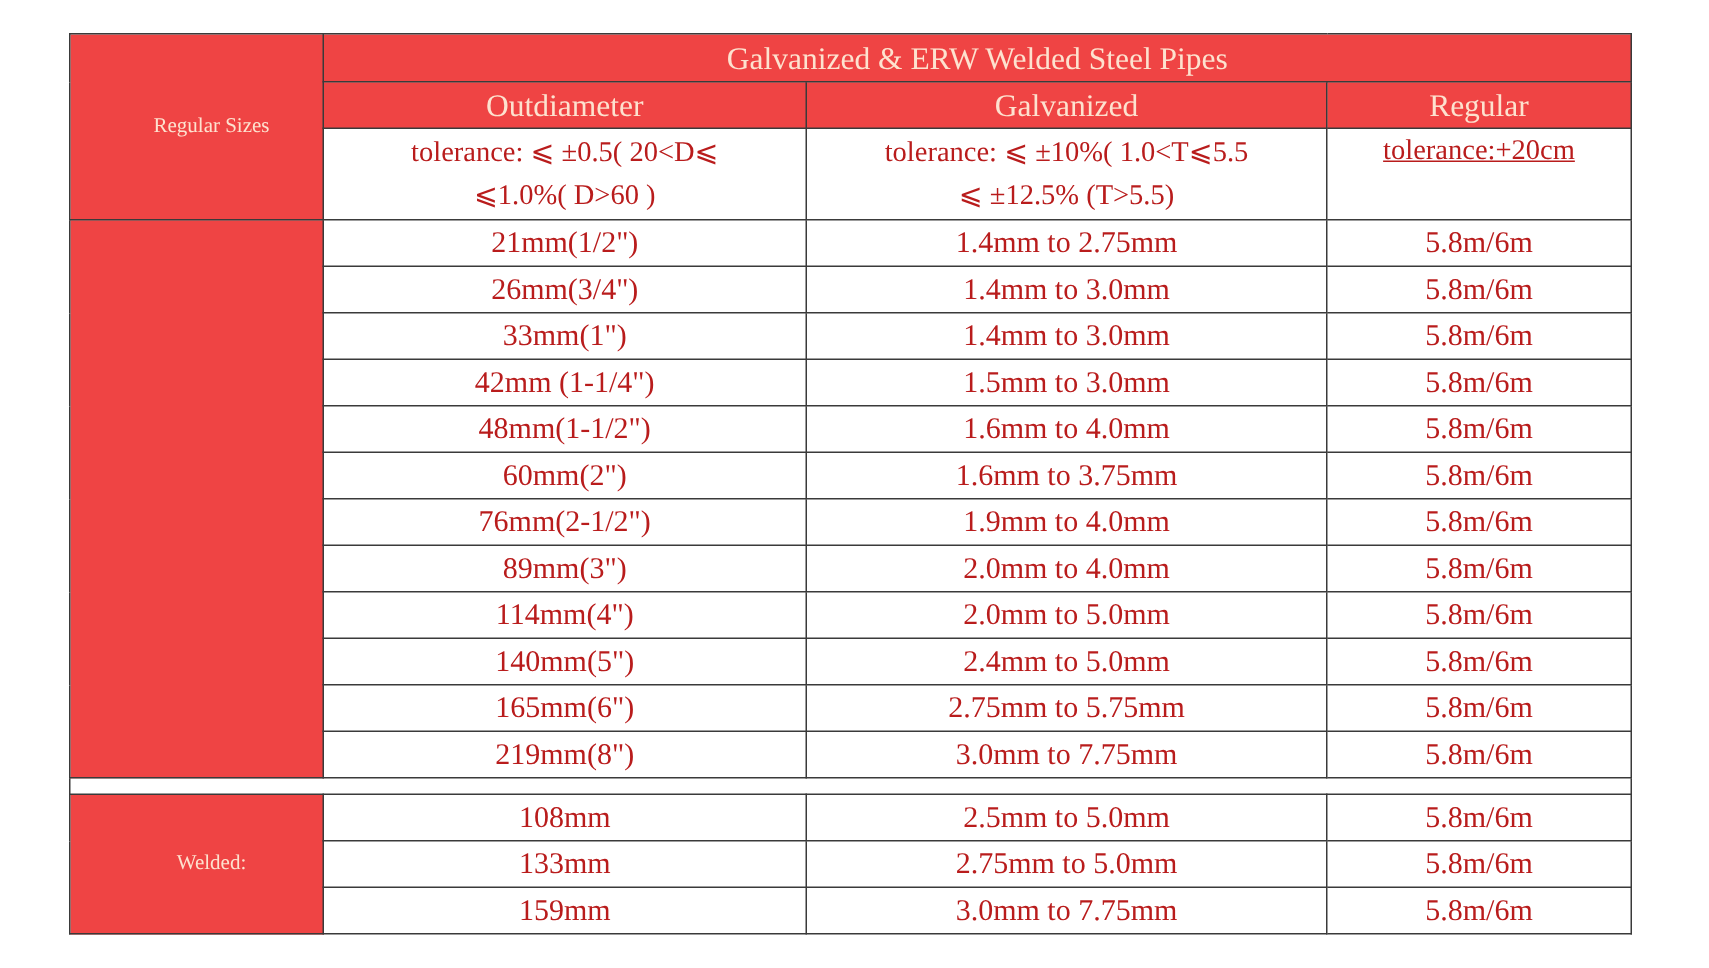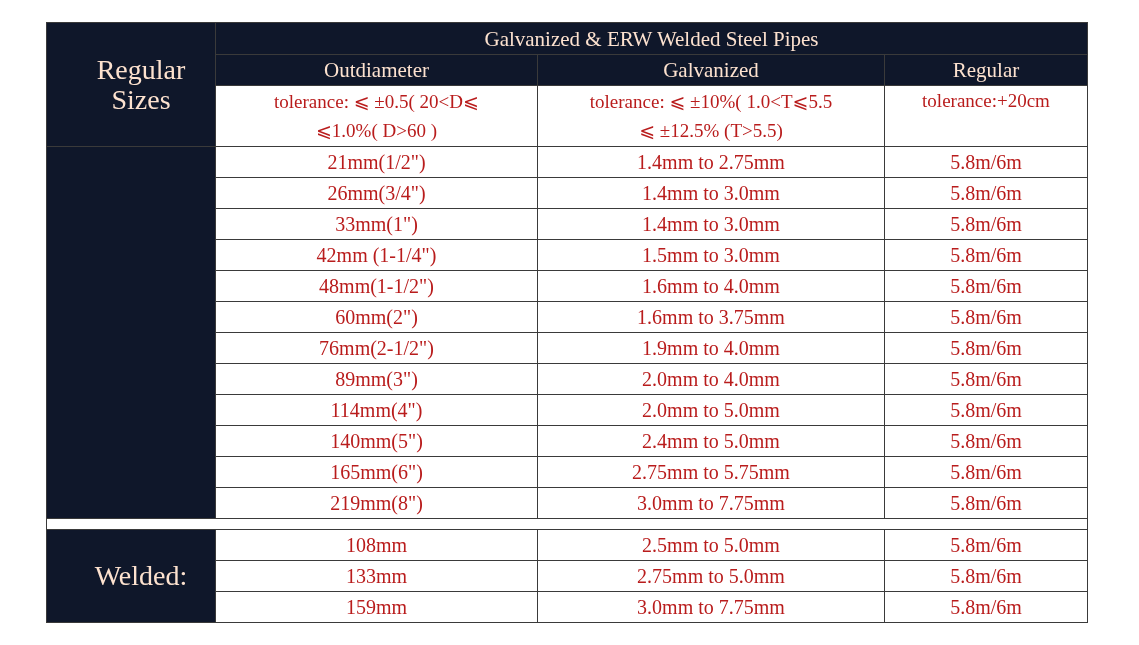--- a/index.html
+++ b/index.html
@@ -2,26 +2,26 @@
 <html><head>
   <meta charset="utf-8">
   <style>
     html, body { margin: 0; padding: 0; background: #ffffff; }
     body { width: 1139px; height: 645px; position: relative; overflow: hidden;
            font-family: "Liberation Serif", "DejaVu Serif", serif; color: #333; }
     .sheet { position: absolute; left: 46px; top: 22px; width: 1041px; }
     table { border-collapse: collapse; width: 1041px; table-layout: fixed; }
     td { border: 1.5px solid #3a3a3a; padding: 0; text-align: center; vertical-align: middle;
          font-size: 20px; line-height: 30px; color: #b91c1c; }
-    .orange { background: #0f172a; color: #fde2cf; }
+    .orange { background: #ef4444; color: #fde2cf; }
     .title { height: 31px; font-size: 21px; }
     .hdr { height: 30px; font-size: 21px; }
     .tol { height: 60px; line-height: 29px; font-size: 19px; }
     .row td { height: 30px; }
-    .label { font-size: 28px; padding-left: 20px; }
+    .label { font-size: 14px; padding-left: 20px; }
     .spacer td { height: 10px; border-left: 1.5px solid #3a3a3a; border-right: 1.5px solid #3a3a3a; background:#fff; }
     .tol-line { display: block; }
   </style>
 </head>
 <body>
 
 <div class="sheet">
   <table>
     <colgroup>
       <col style="width:169px">
@@ -41,21 +41,21 @@
       </tr>
       <tr>
         <td class="tol">
           <span class="tol-line">tolerance: ⩽ ±0.5( 20&lt;D⩽</span>
           <span class="tol-line">⩽1.0%( D&gt;60 )</span>
         </td>
         <td class="tol">
           <span class="tol-line">tolerance: ⩽ ±10%( 1.0&lt;T⩽5.5</span>
           <span class="tol-line">⩽  ±12.5% (T&gt;5.5)</span>
         </td>
-        <td class="tol" style="vertical-align:top;">
+        <td class="tol" style="vertical-align:top;text-decoration:underline;">
           <span class="tol-line">tolerance:+20cm</span>
         </td>
       </tr>
     <tr class="row">
           <td class="orange label" rowspan="12"></td>
           <td>21mm(1/2")</td>
           <td>1.4mm to 2.75mm</td>
           <td>5.8m/6m</td>
         </tr>
         <tr class="row">

